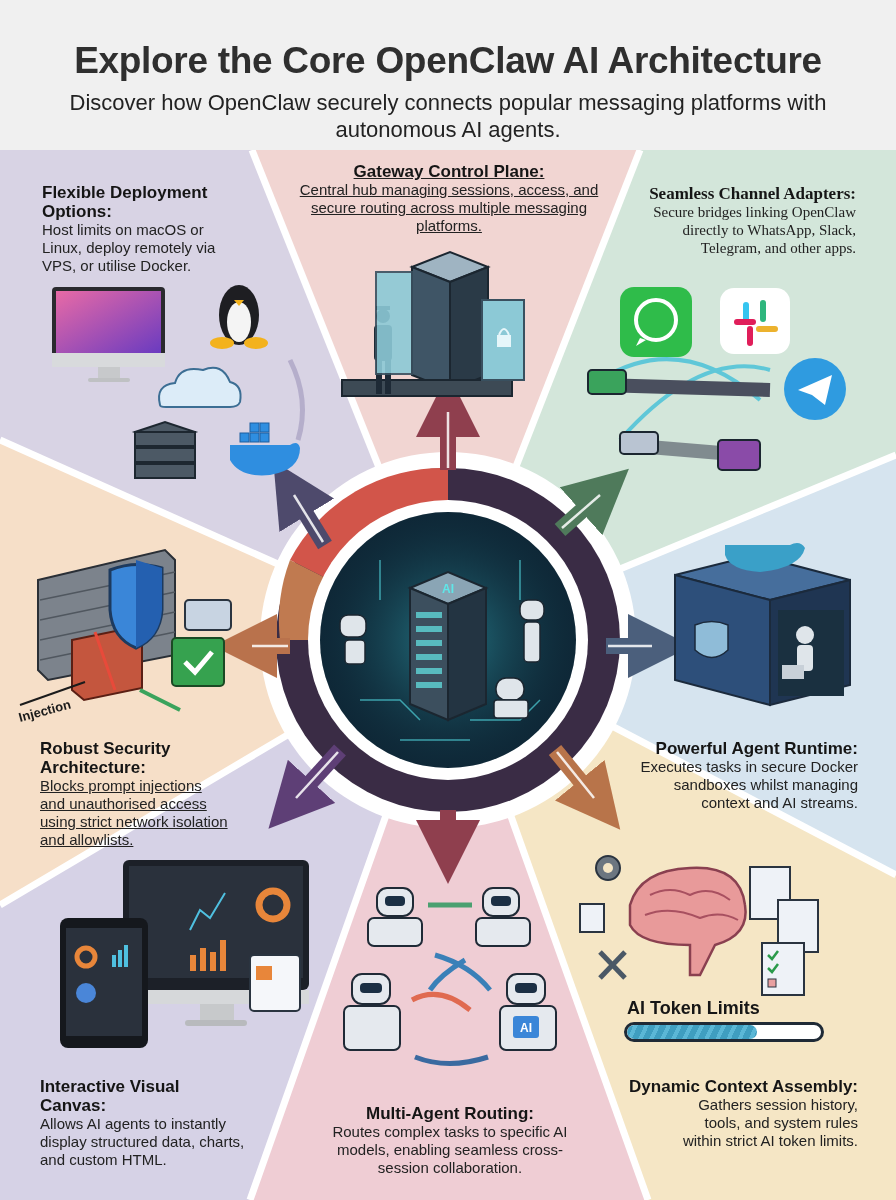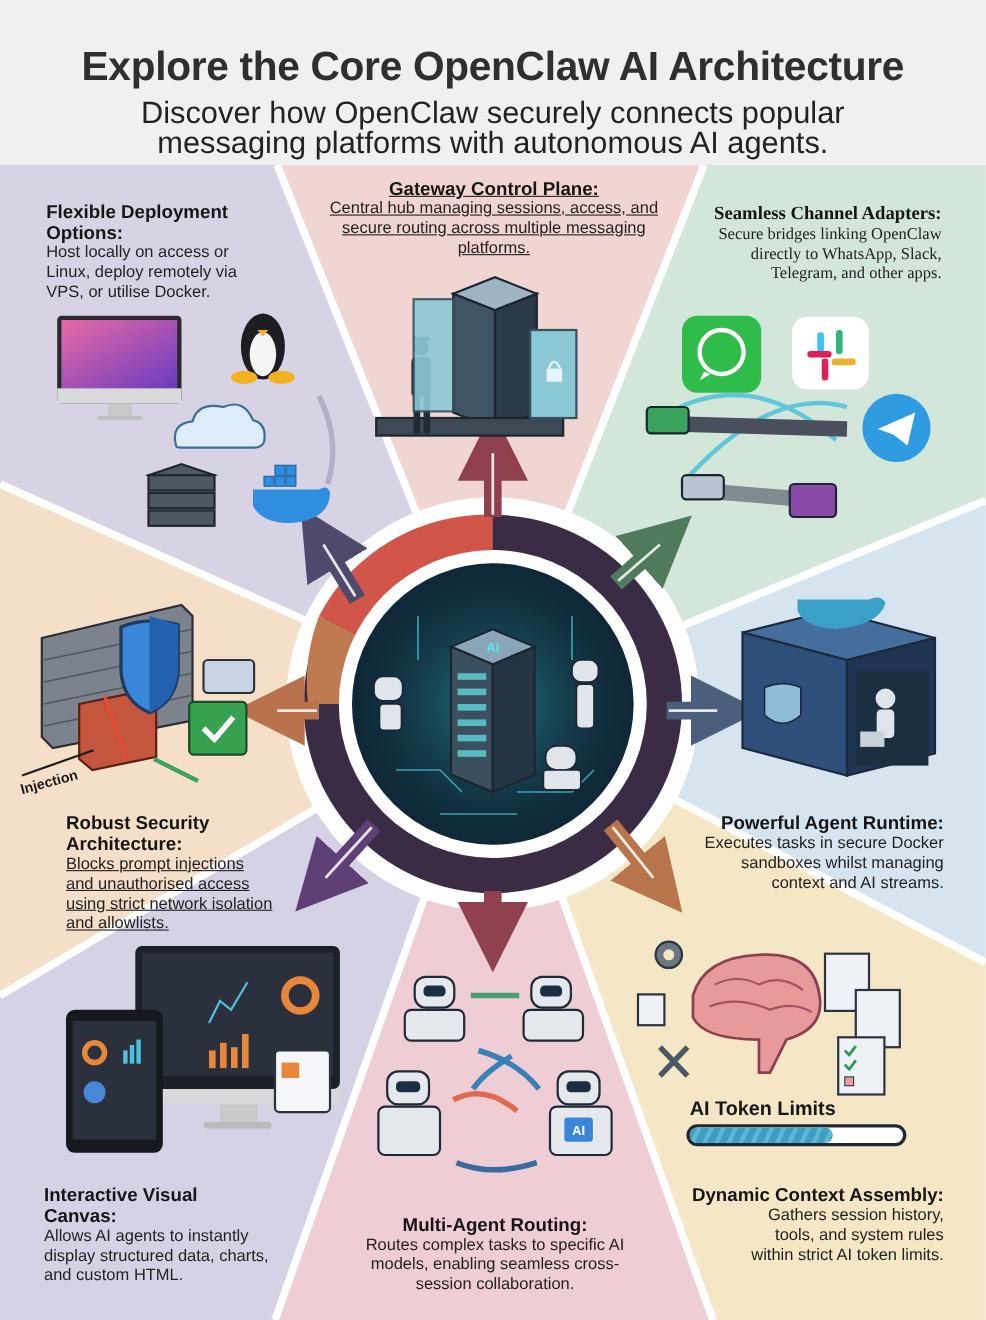--- a/index.html
+++ b/index.html
@@ -1,21 +1,21 @@
 <!DOCTYPE html>
 <html><head>
 <meta charset="utf-8">
 <style>
   * { box-sizing: border-box; margin: 0; padding: 0; }
   html, body { width: 896px; height: 1200px; overflow: hidden; background: #efefef; }
   body { position: relative; font-family: "Liberation Sans", sans-serif; color: #1d1d1f; }
 
   .header { position: absolute; left: 0; top: 0; width: 896px; height: 150px; background: #f0f0f0; text-align: center; text-decoration: underline; }
   .title { position: absolute; left: 0; right: 0; top: 40px; font-size: 37px; font-weight: bold; color: #2f2f2f; letter-spacing: -0.3px; }
-  .subtitle { position: absolute; left: 60px; right: 60px; top: 89px; font-size: 28px; line-height: 27px; color: #222; }
+  .subtitle { position: absolute; left: 60px; right: 60px; top: 89px; font-size: 22px; line-height: 27px; color: #222; }
 
   svg.bg { position: absolute; left: 0; top: 0; }
 
   .panel { position: absolute; font-size: 15px; line-height: 18px; color: #222; }
   .panel .ptitle { font-weight: bold; font-size: 17px; line-height: 19px; color: #151515; }
   .panel.right { text-align: right; }
   .panel.center { text-align: center; }
   .tokenbar { position: absolute; left: 624px; top: 1022px; width: 200px; height: 20px; border: 3px solid #1f2a36; border-radius: 12px; background: #fff; overflow: hidden; }
   .tokenfill { height: 100%; background: repeating-linear-gradient(115deg, #3f9ec0 0 6px, #5bb7d6 6px 10px); border-radius: 8px; }
   .tokenlabel { position: absolute; left: 627px; top: 998px; font-weight: bold; font-size: 18px; color: #161616; }
@@ -334,33 +334,33 @@
   </g>
 </svg>
 
 <div class="header">
   <h1 class="title">Explore the Core OpenClaw AI Architecture</h1>
   <p class="subtitle">Discover how OpenClaw securely connects popular messaging platforms with autonomous AI agents.</p>
 </div>
 
 <div class="panel" style="left:42px; top:183px; width:200px;">
   <div class="ptitle">Flexible Deployment Options:</div>
-  <div>Host locally on access or Linux, deploy remotely via VPS, or utilise Docker.</div>
+  <div>Host limits on macOS or Linux, deploy remotely via VPS, or utilise Docker.</div>
 </div>
 
 <div class="panel center" style="left:296px; top:162px; width:306px;text-decoration:underline;">
   <div class="ptitle">Gateway Control Plane:</div>
   <div>Central hub managing sessions, access, and secure routing across multiple messaging platforms.</div>
 </div>
 
 <div class="panel right" style="left:646px; top:184px; width:210px;font-family:Liberation Serif, serif;">
   <div><span class="ptitle">Seamless Channel Adapters:</span> <span>Secure bridges linking OpenClaw directly to WhatsApp, Slack, Telegram, and other apps.</span></div>
 </div>
 
-<div class="panel" style="left:40px; top:739px; width:240px;margin-left:20px;">
+<div class="panel" style="left:40px; top:739px; width:240px;">
   <div class="ptitle">Robust Security Architecture:</div>
   <div style="width:190px;text-decoration:underline;">Blocks prompt injections and unauthorised access using strict network isolation and allowlists.</div>
 </div>
 
 <div class="panel right" style="left:640px; top:739px; width:218px;">
   <div class="ptitle">Powerful Agent Runtime:</div>
   <div>Executes tasks in secure Docker sandboxes whilst managing context and AI streams.</div>
 </div>
 
 <div class="panel" style="left:40px; top:1077px; width:210px;">

